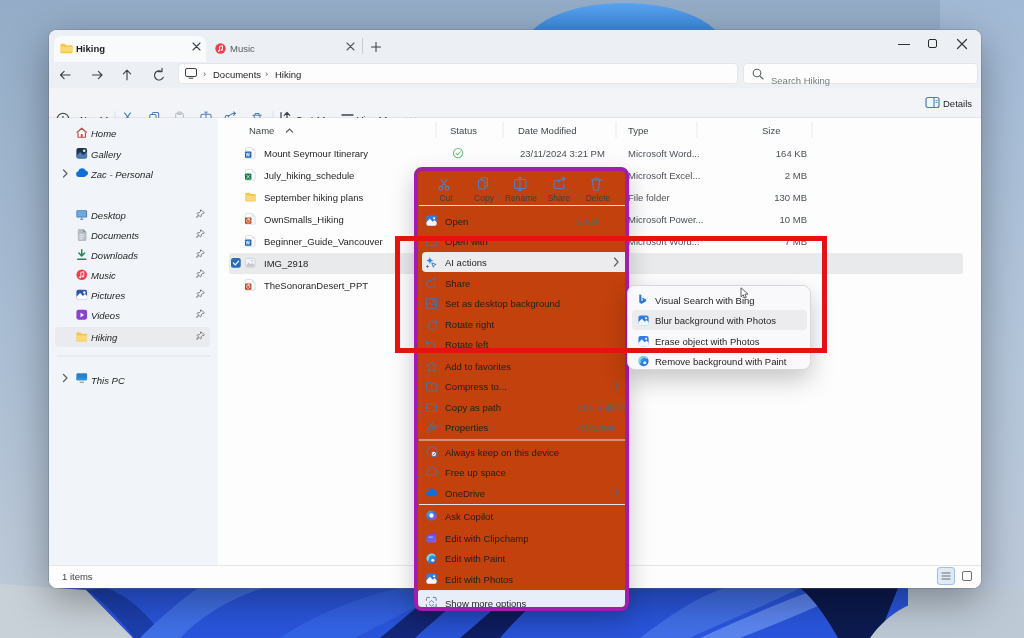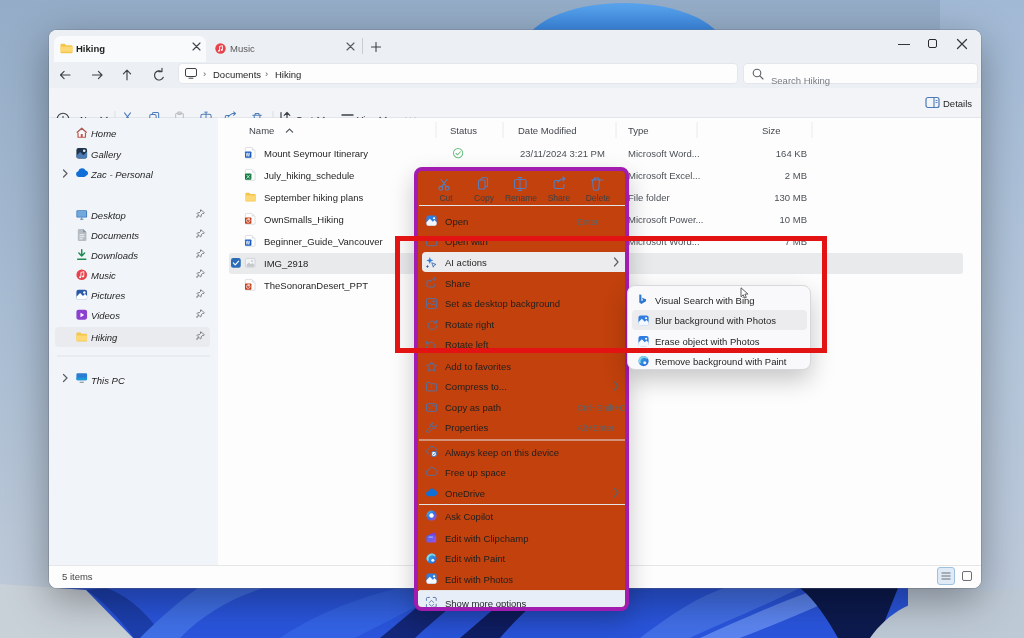--- a/index.html
+++ b/index.html
@@ -415,21 +415,21 @@
           <path d="M1.5 0.5 h7 l4 4 v8.5 a1 1 0 0 1 -1 1 h-10 a1 1 0 0 1 -1 -1 v-11.5 a1 1 0 0 1 1 -1 Z" fill="#fff" stroke="#c9cdd2" stroke-width="0.8"></path>
           <path d="M8.5 0.5 l4 4 h-4 Z" fill="#dce1e7"></path>
           <rect x="0" y="5.5" width="8" height="8" rx="1" fill="#c43e1c"></rect>
           <circle cx="4" cy="9.5" r="2.2" fill="none" stroke="#fff" stroke-width="0.9"></circle>
           <path d="M4 9.5 v-2.2 h2.2" stroke="#fff" stroke-width="0.9" fill="none"></path>
         </g>
     </svg>
   </div>
 
   <div class="abs" style="left:0;top:535px;width:932px;height:23px;background:#fdfdfe;border-top:1px solid #e6e6e6;"></div>
-  <div class="abs" style="left:13px;top:540.5px;font-size:9.5px;color:#444;">5 items</div>
+  <div class="abs" style="left:13px;top:540.5px;font-size:9.5px;color:#444;">1 items</div>
   <div class="abs" style="left:888px;top:537px;width:18px;height:18px;background:#dfeaf6;border:1px solid #9ec1e0;border-radius:3px;" id="viewbtn1">
     <svg width="16" height="16" viewBox="0 0 16 16">
         <g stroke="#6a6f76" stroke-width="1.2">
           <line x1="3.5" y1="5" x2="12.5" y2="5"></line>
           <line x1="3.5" y1="8" x2="12.5" y2="8"></line>
           <line x1="3.5" y1="11" x2="12.5" y2="11"></line>
         </g>
       </svg>
   </div>
   <div class="abs" style="left:913px;top:541px;width:10px;height:10px;border:1.1px solid #6a6f76;border-radius:2px;"></div>

